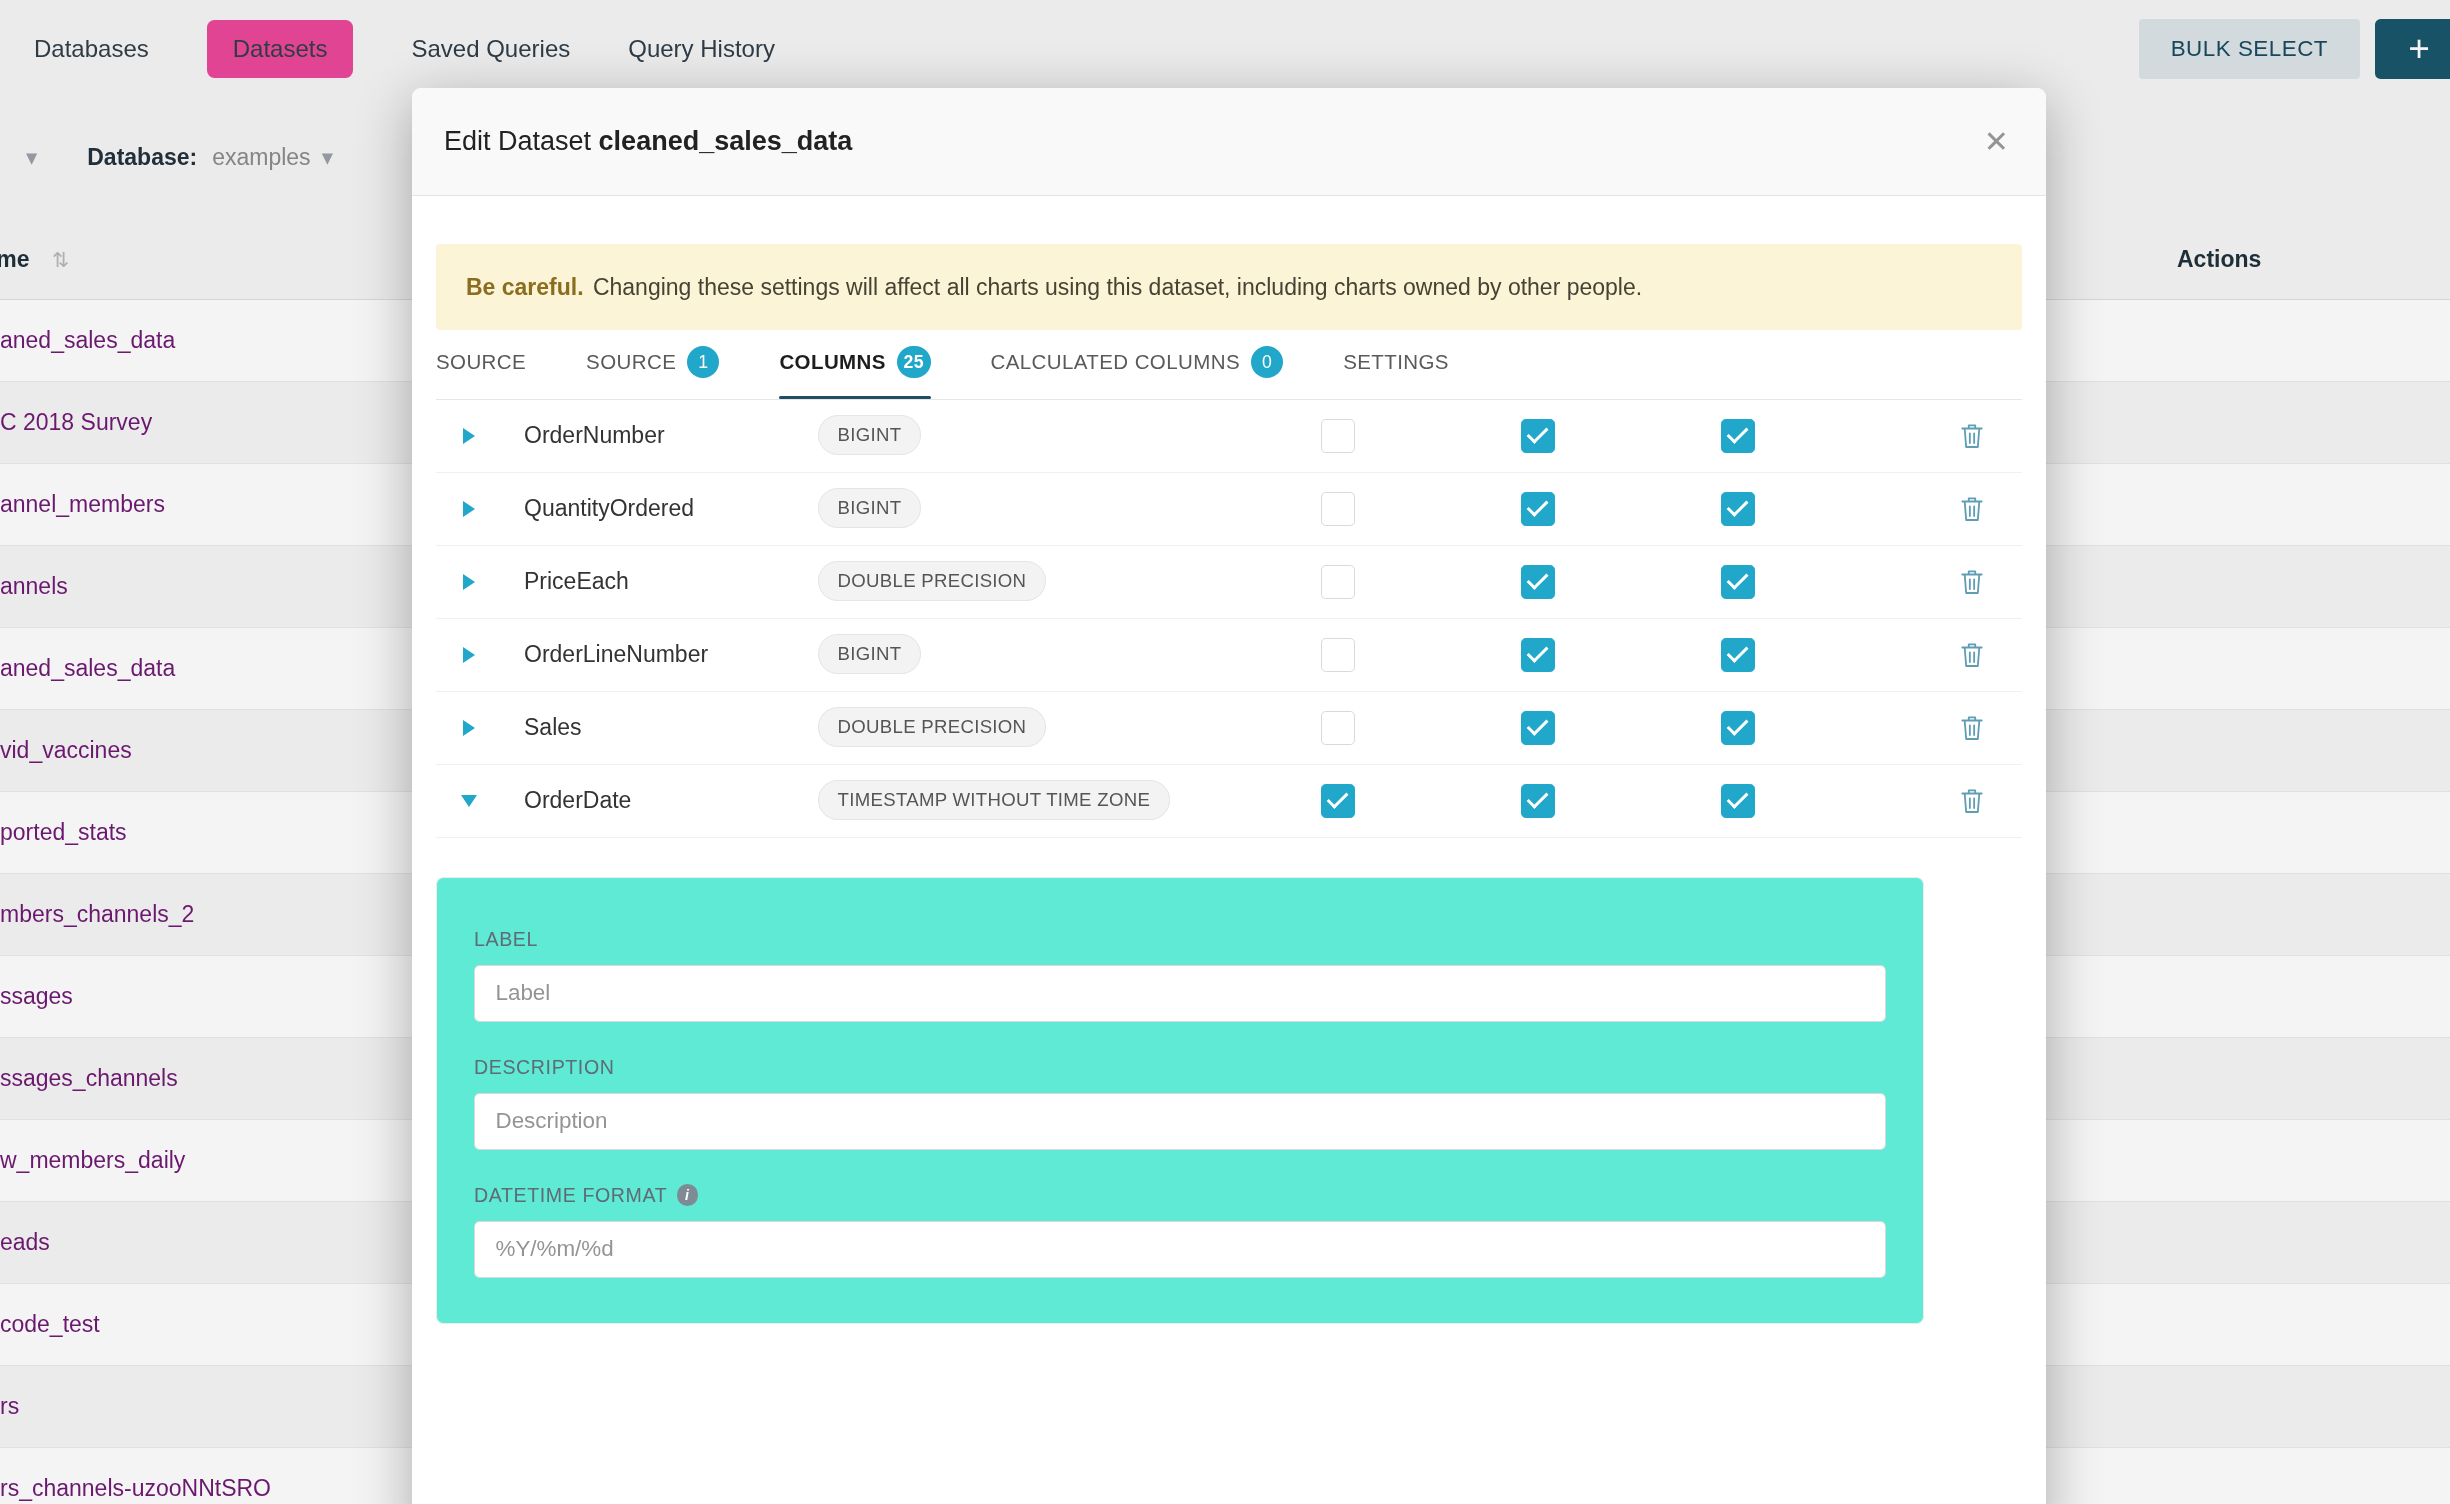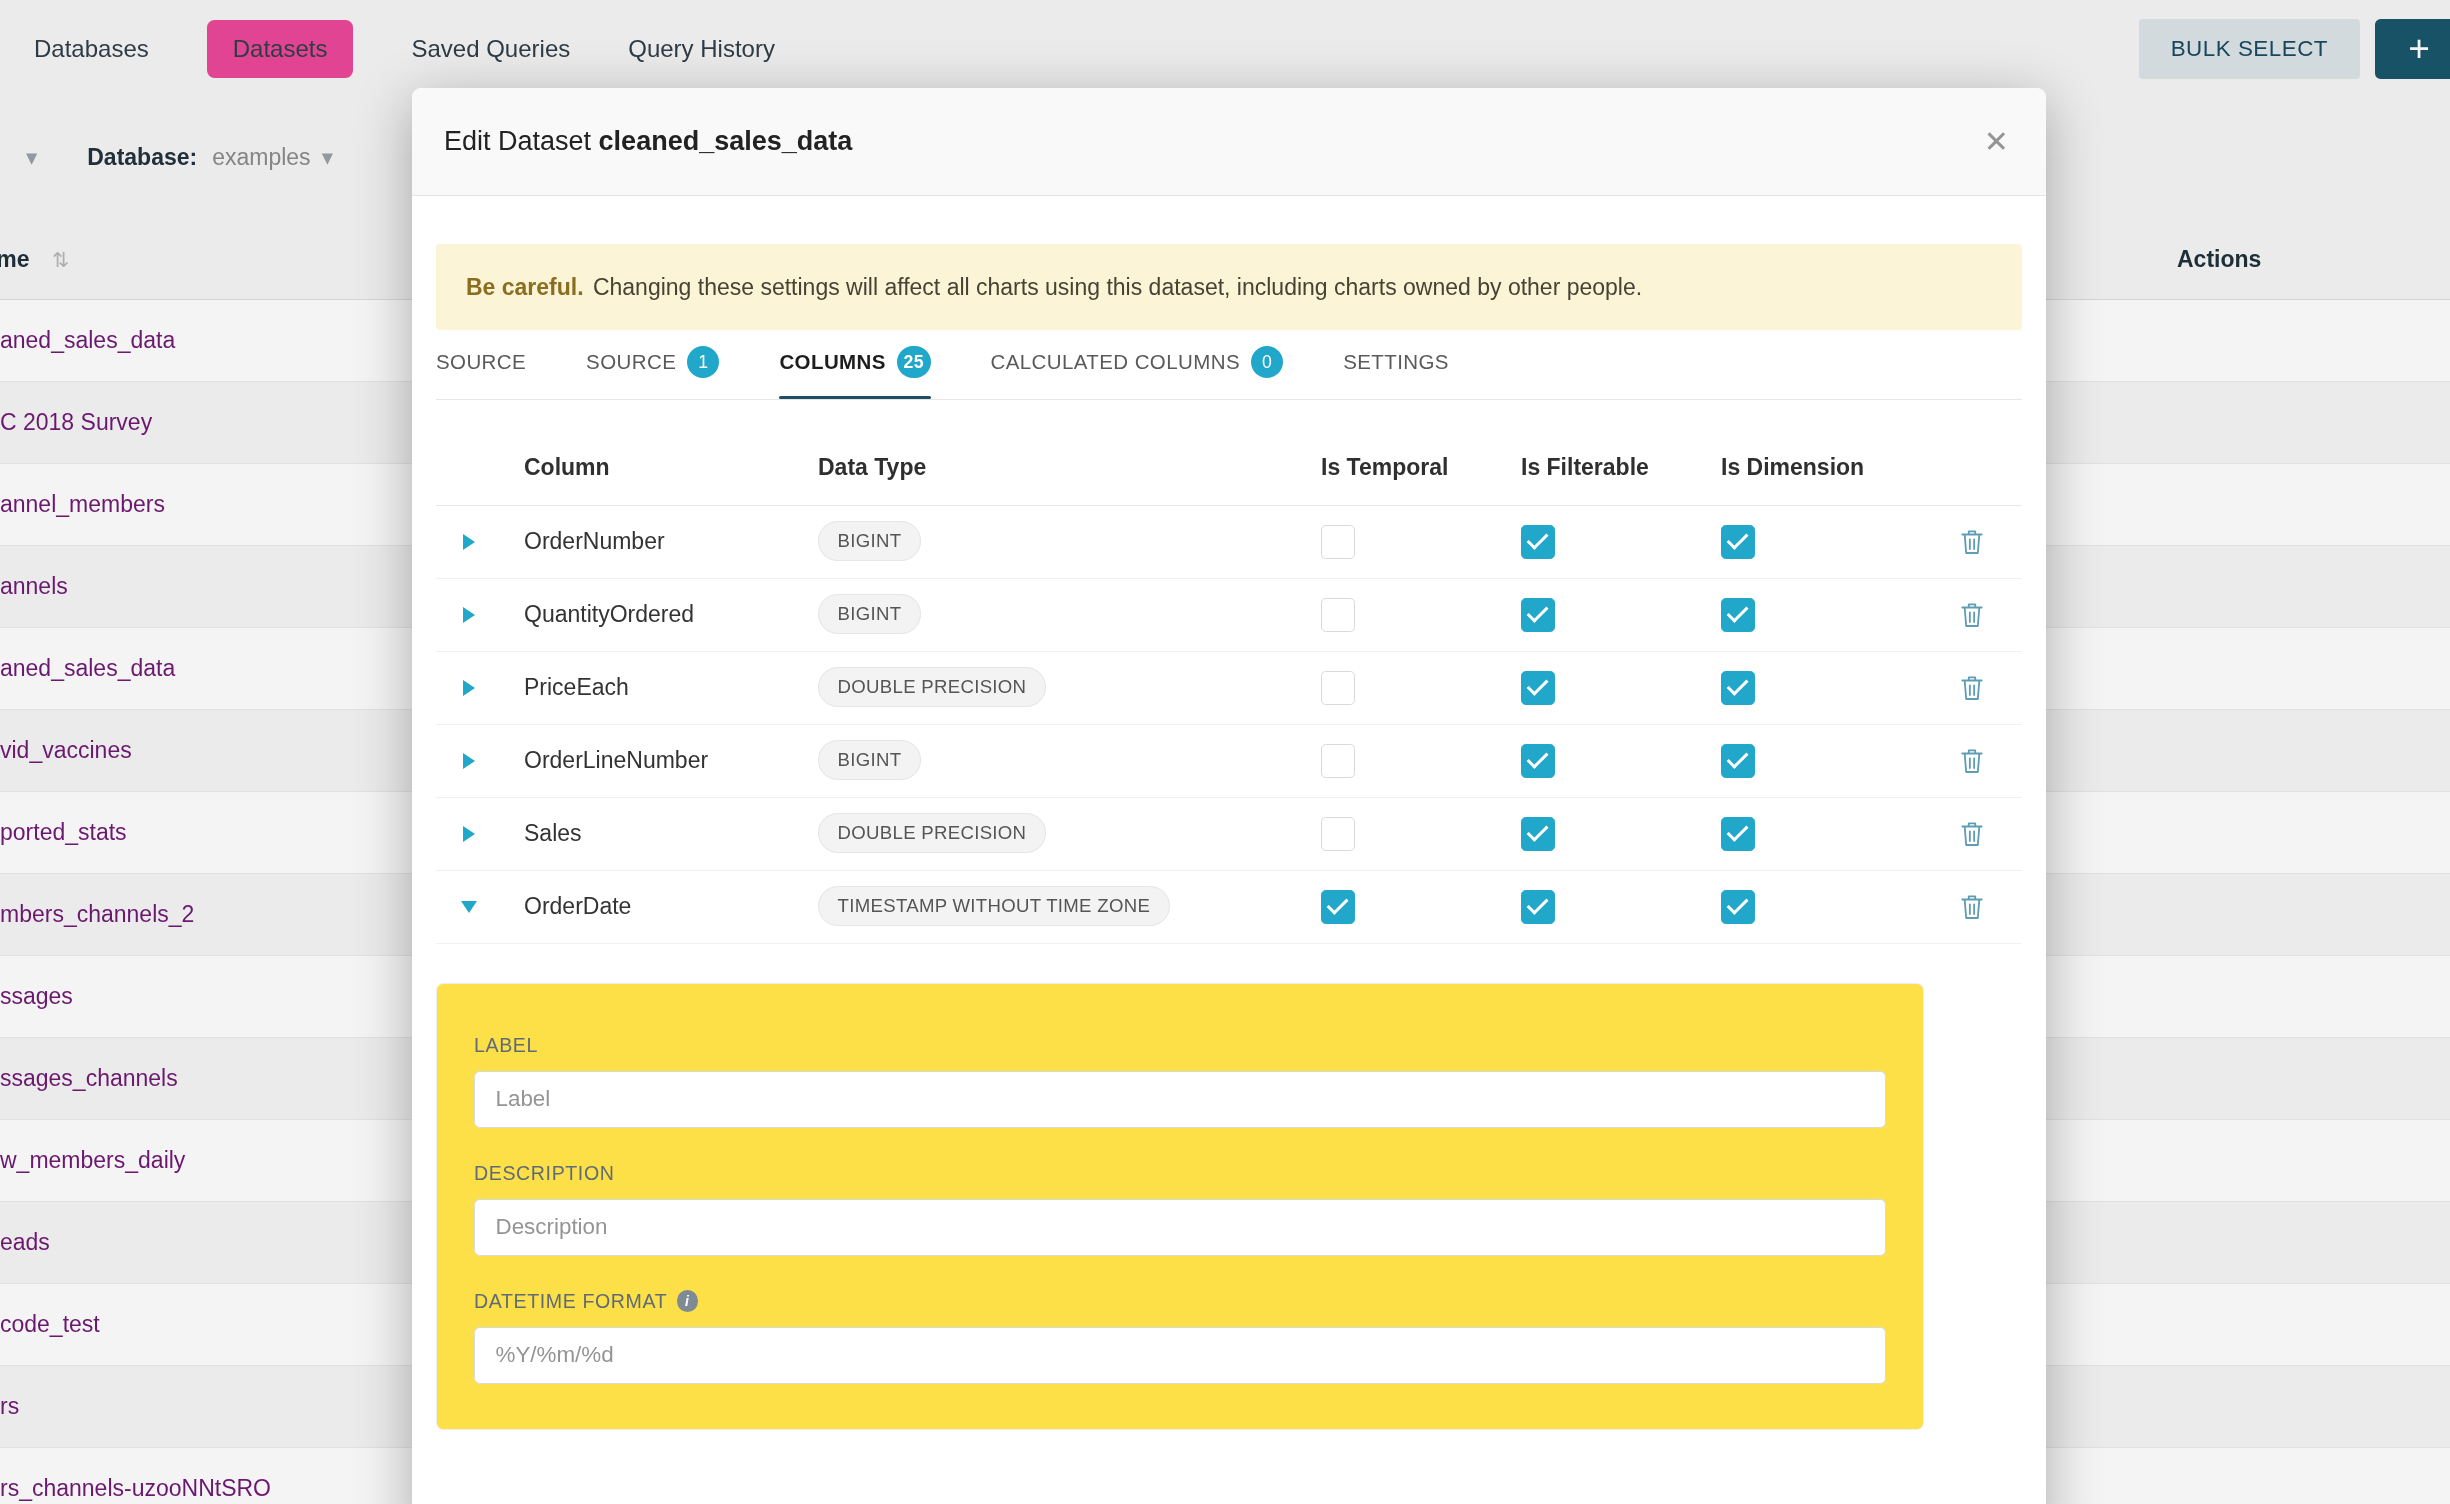--- a/index.html
+++ b/index.html
@@ -75,21 +75,21 @@
     border-right:8.4px solid transparent; justify-self:center; cursor:pointer; }
   .pill { justify-self:start; background:#f3f3f3; border:0.9px solid #e6e6e6; border-radius:931px;
     padding:8.4px 18.6px; font-size:18.6px; color:#555; letter-spacing:0.3px; white-space:nowrap; }
   .cb { position:relative; width:34px; height:34px; border-radius:4.7px; background:#fff;
     border:1.9px solid #d9d9d9; justify-self:start; cursor:pointer; }
   .cb.checked { background:#20a7c9; border-color:#20a7c9; }
   .cb.checked::after { content:''; position:absolute; left:10.3px; top:3.7px; width:8.4px; height:17px;
     border:solid #fff; border-width:0 3.7px 3.7px 0; transform:rotate(45deg); }
   .trash { justify-self:center; color:#5e9db4; cursor:pointer; display:inline-flex; }
 
-  .panel { margin-top:39px; width:1488px; background:#fde047; border:0.9px solid #ededed;
+  .panel { margin-top:39px; width:1488px; background:#5eead4; border:0.9px solid #ededed;
     border-radius:7.5px; padding:50px 37px 45px; }
   .fgroup + .fgroup { margin-top:34px; }
   .flabel { display:flex; align-items:center; gap:9.3px; font-size:19.6px; color:#5f6b76;
     letter-spacing:0.6px; font-weight:500; margin-bottom:14px; }
   .info-icon { width:21.4px; height:21.4px; border-radius:50%; background:#7e8b94; color:#fff;
     font-size:14px; font-style:italic; font-weight:700; display:inline-flex; align-items:center;
     justify-content:center; cursor:pointer; }
   .finput { width:100%; height:57px; border:0.9px solid #d9d9d9; border-radius:5.6px;
     padding:0 20.5px; font-size:22.4px; color:#333; background:#fff; font-family:inherit; }
   .finput::placeholder { color:#949494; }
@@ -202,29 +202,20 @@
         </div>
         <div class="tab">
           <span>CALCULATED COLUMNS</span>
           <span class="badge">0</span>
         </div>
         <div class="tab">
           <span>SETTINGS</span>
         </div>
       </div>
 
-    <div class="thead">
-      <span></span>
-      <span class="th col-name">Column</span>
-      <span class="th">Data Type</span>
-      <span class="th">Is Temporal</span>
-      <span class="th">Is Filterable</span>
-      <span class="th">Is Dimension</span>
-      <span></span>
-    </div>
 
     <div id="colRows">
         <div class="trow">
           <span class="caret-right"></span>
           <span class="cell-name">OrderNumber</span>
           <span style="justify-self: start;"><span class="pill">BIGINT</span></span>
           <span class="cb"></span>
           <span class="cb checked"></span>
           <span class="cb checked"></span>
           <span class="trash">

